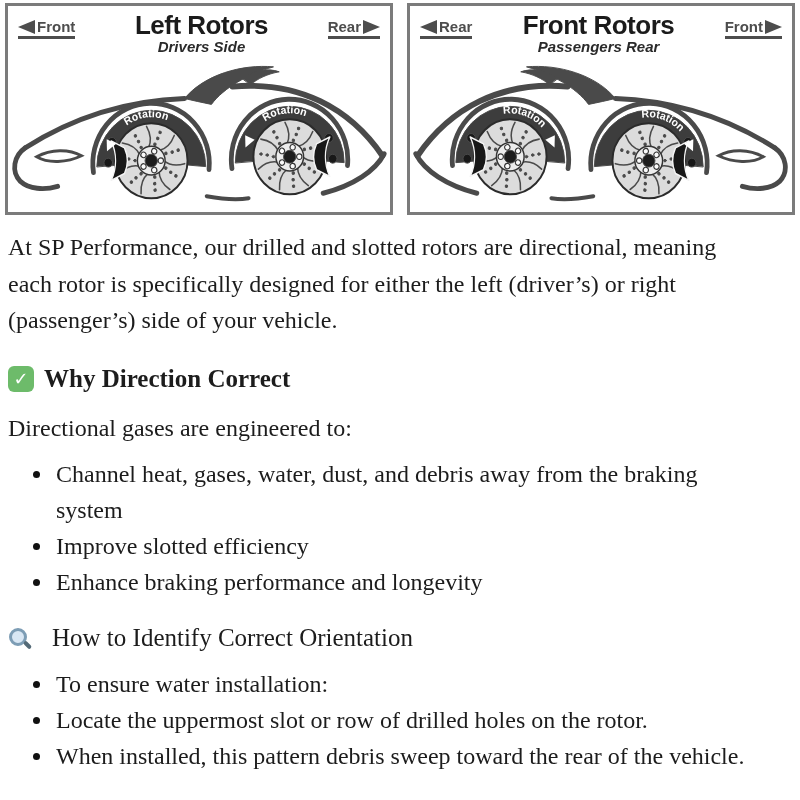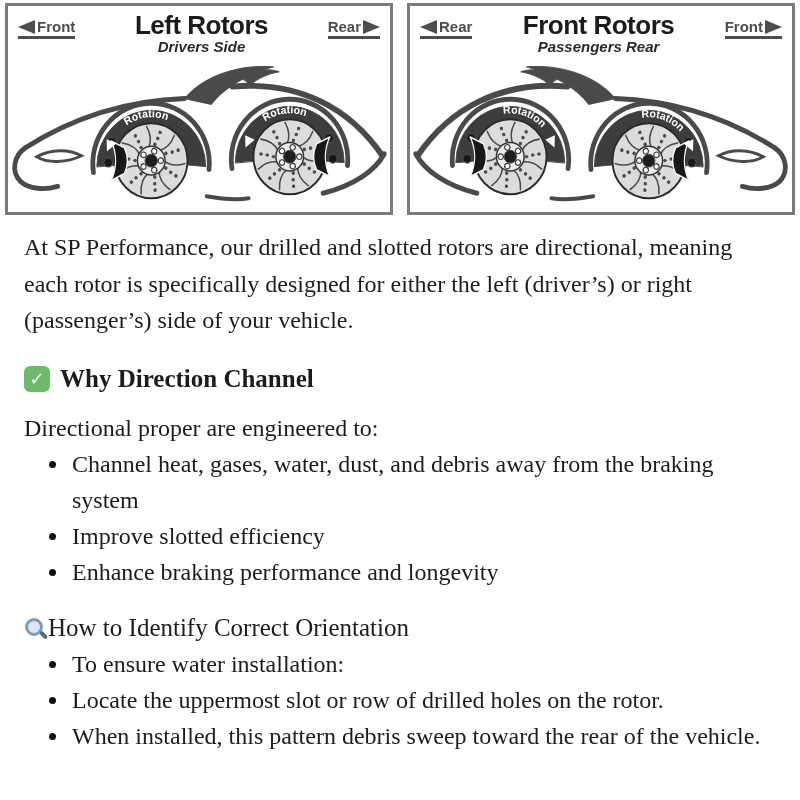--- a/index.html
+++ b/index.html
@@ -12,26 +12,26 @@
   .dir-label{display:flex;align-items:center;gap:2px;border-bottom:3px solid #4d4d4d;padding-bottom:1px;margin-top:6px;color:#4d4d4d;font-weight:bold;font-size:15px;}
   .tri{width:0;height:0;border-top:7px solid transparent;border-bottom:7px solid transparent;}
   .tri-left{border-right:17px solid #4d4d4d;}
   .tri-right{border-left:17px solid #4d4d4d;}
   .panel-titles{text-align:center;line-height:1.05;}
   .panel-title{font-size:26px;font-weight:bold;color:#1b1b1b;letter-spacing:-0.5px;}
   .panel-subtitle{font-size:15px;font-weight:bold;font-style:italic;color:#2a2a2a;}
   .car-svg{display:block;width:100%;height:156px;margin-top:2px;}
 
   
-  .content{padding:0 24px;}
+  .content{padding:0 8px;}
   .intro{font-size:24px;line-height:36.5px;margin:14px 0 0 0;max-width:730px;}
   .sec-title{font-size:25px;margin:26px 0 0 0;font-weight:bold;display:flex;align-items:center;gap:10px;}
-  .sec-title.regular{font-weight:normal;gap:0;}
+  .sec-title.regular{font-weight:normal;gap:20px;}
   .lead{font-size:24px;margin:22px 0 0 0;}
-  ul.blist{margin:4px 0 0 0;padding:0 0 0 46px;max-width:710px;}
+  ul.blist{margin:14px 0 0 0;padding:0 0 0 46px;max-width:710px;}
   ul.blist li{font-size:24px;line-height:36px;margin:0;padding-left:2px;}
   ul.blist li::marker{color:#111;}
   .gap-lg{margin-top:24px;}
 
   
   .check-icon{display:inline-flex;align-items:center;justify-content:center;width:26px;height:26px;border-radius:6px;background:#6dbb6a;color:#fff;font-family:"DejaVu Sans",sans-serif;font-size:18px;font-weight:bold;flex:0 0 auto;}
   
   .mag-icon{display:inline-block;position:relative;width:24px;height:24px;flex:0 0 auto;}
   .mag-icon .lens{position:absolute;left:1px;top:2px;width:12px;height:12px;border:3.5px solid #7d9db5;border-radius:50%;background:#d9e7f4;}
   .mag-icon .handle{position:absolute;left:15px;top:17px;width:9px;height:4px;background:#546a77;border-radius:2px;transform:rotate(45deg);}
@@ -166,24 +166,24 @@
   </div>
 
 </div>
 
 <div class="content">
 
   <p class="intro">At SP Performance, our drilled and slotted rotors are directional, meaning each rotor is specifically designed for either the left (driver’s) or right (passenger’s) side of your vehicle.</p>
 
   <div class="sec-title">
     <span class="check-icon">✓</span>
-    <span>Why Direction Channel</span>
-  </div>
-
-  <p class="lead">Directional proper are engineered to:</p>
+    <span>Why Direction Correct</span>
+  </div>
+
+  <p class="lead">Directional gases are engineered to:</p>
 
   <ul class="blist">
     <li>Channel heat, gases, water, dust, and debris away from the braking system</li>
     <li>Improve slotted efficiency</li>
     <li>Enhance braking performance and longevity</li>
   </ul>
 
   <div class="sec-title regular gap-lg">
     <span class="mag-icon">
       <span class="lens"></span>

